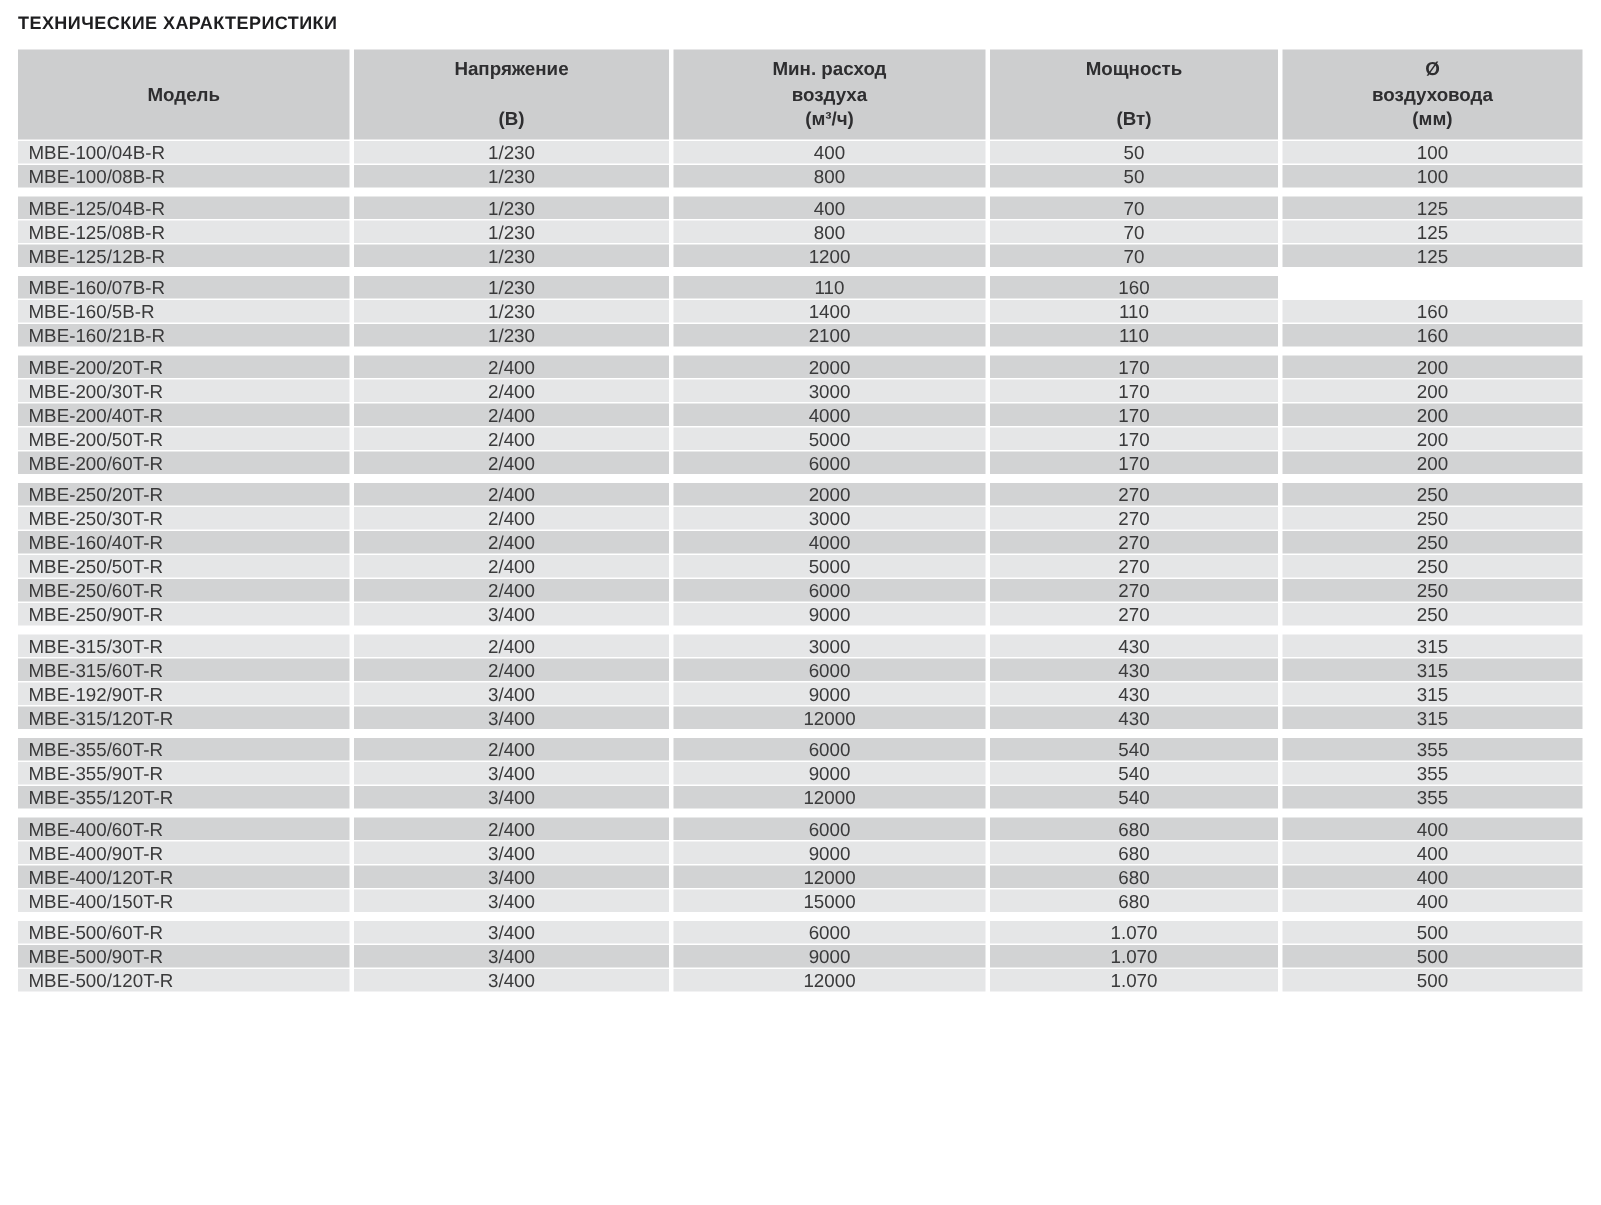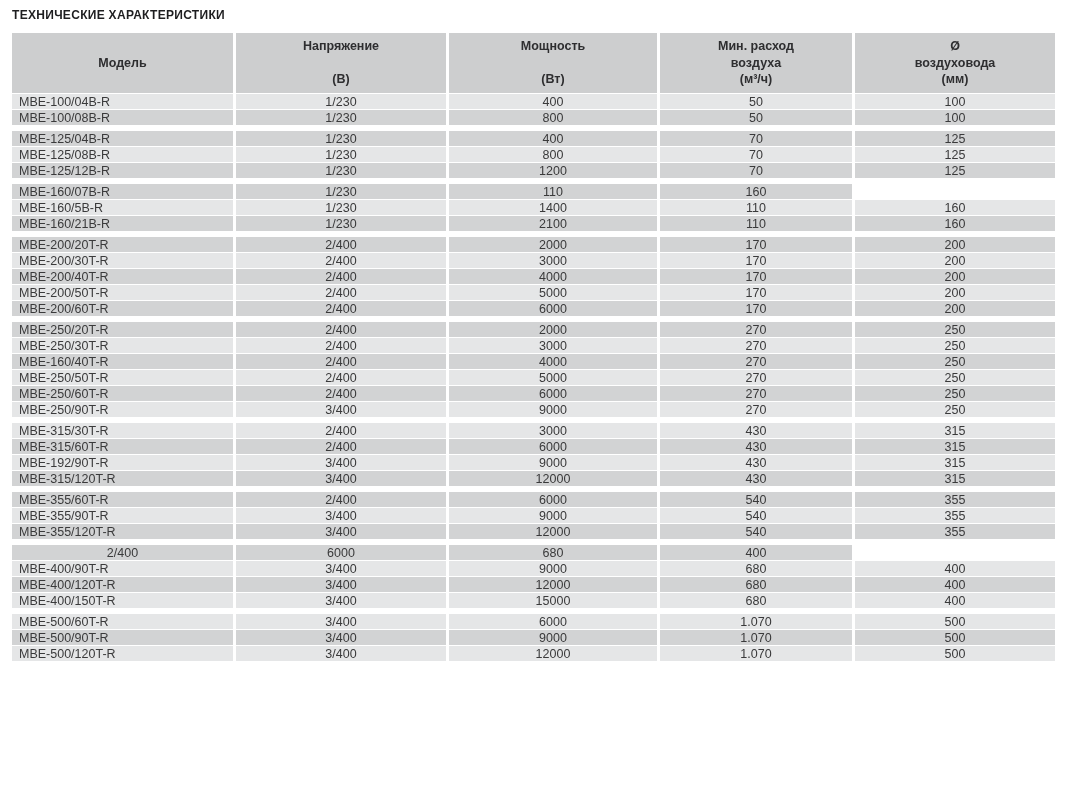--- a/index.html
+++ b/index.html
@@ -81,32 +81,32 @@
     <span class="hline"></span>
   </div>
 
   <div class="hcell">
     <span class="hline">Напряжение</span>
     <span class="hline"></span>
     <span class="hline">(В)</span>
   </div>
 
   <div class="hcell">
+    <span class="hline">Мин. расход</span>
+    <span class="hline">воздуха</span>
+    <span class="hline">(м³/ч)</span>
+  </div>
+
+  <div class="hcell">
     <span class="hline">Мощность</span>
     <span class="hline"></span>
     <span class="hline">(Вт)</span>
   </div>
 
   <div class="hcell">
-    <span class="hline">Мин. расход</span>
-    <span class="hline">воздуха</span>
-    <span class="hline">(м³/ч)</span>
-  </div>
-
-  <div class="hcell">
     <span class="hline">Ø</span>
     <span class="hline">воздуховода</span>
     <span class="hline">(мм)</span>
   </div>
 </div>
     <div id="table-body">
         <div class="group">
   <div class="row light">
     <div class="cell c-model">MBE-100/04B-R</div>
     <div class="cell">1/230</div>
@@ -315,20 +315,21 @@
   <div class="row dark">
     <div class="cell c-model">MBE-355/120T-R</div>
     <div class="cell">3/400</div>
     <div class="cell">12000</div>
     <div class="cell">540</div>
     <div class="cell">355</div>
   </div>
 </div>
         <div class="group">
   <div class="row dark">
+    <div class="cell c-model">MBE-400/60T-R</div>
     <div class="cell">2/400</div>
     <div class="cell">6000</div>
     <div class="cell">680</div>
     <div class="cell">400</div>
   </div>
 
   <div class="row light">
     <div class="cell c-model">MBE-400/90T-R</div>
     <div class="cell">3/400</div>
     <div class="cell">9000</div>

